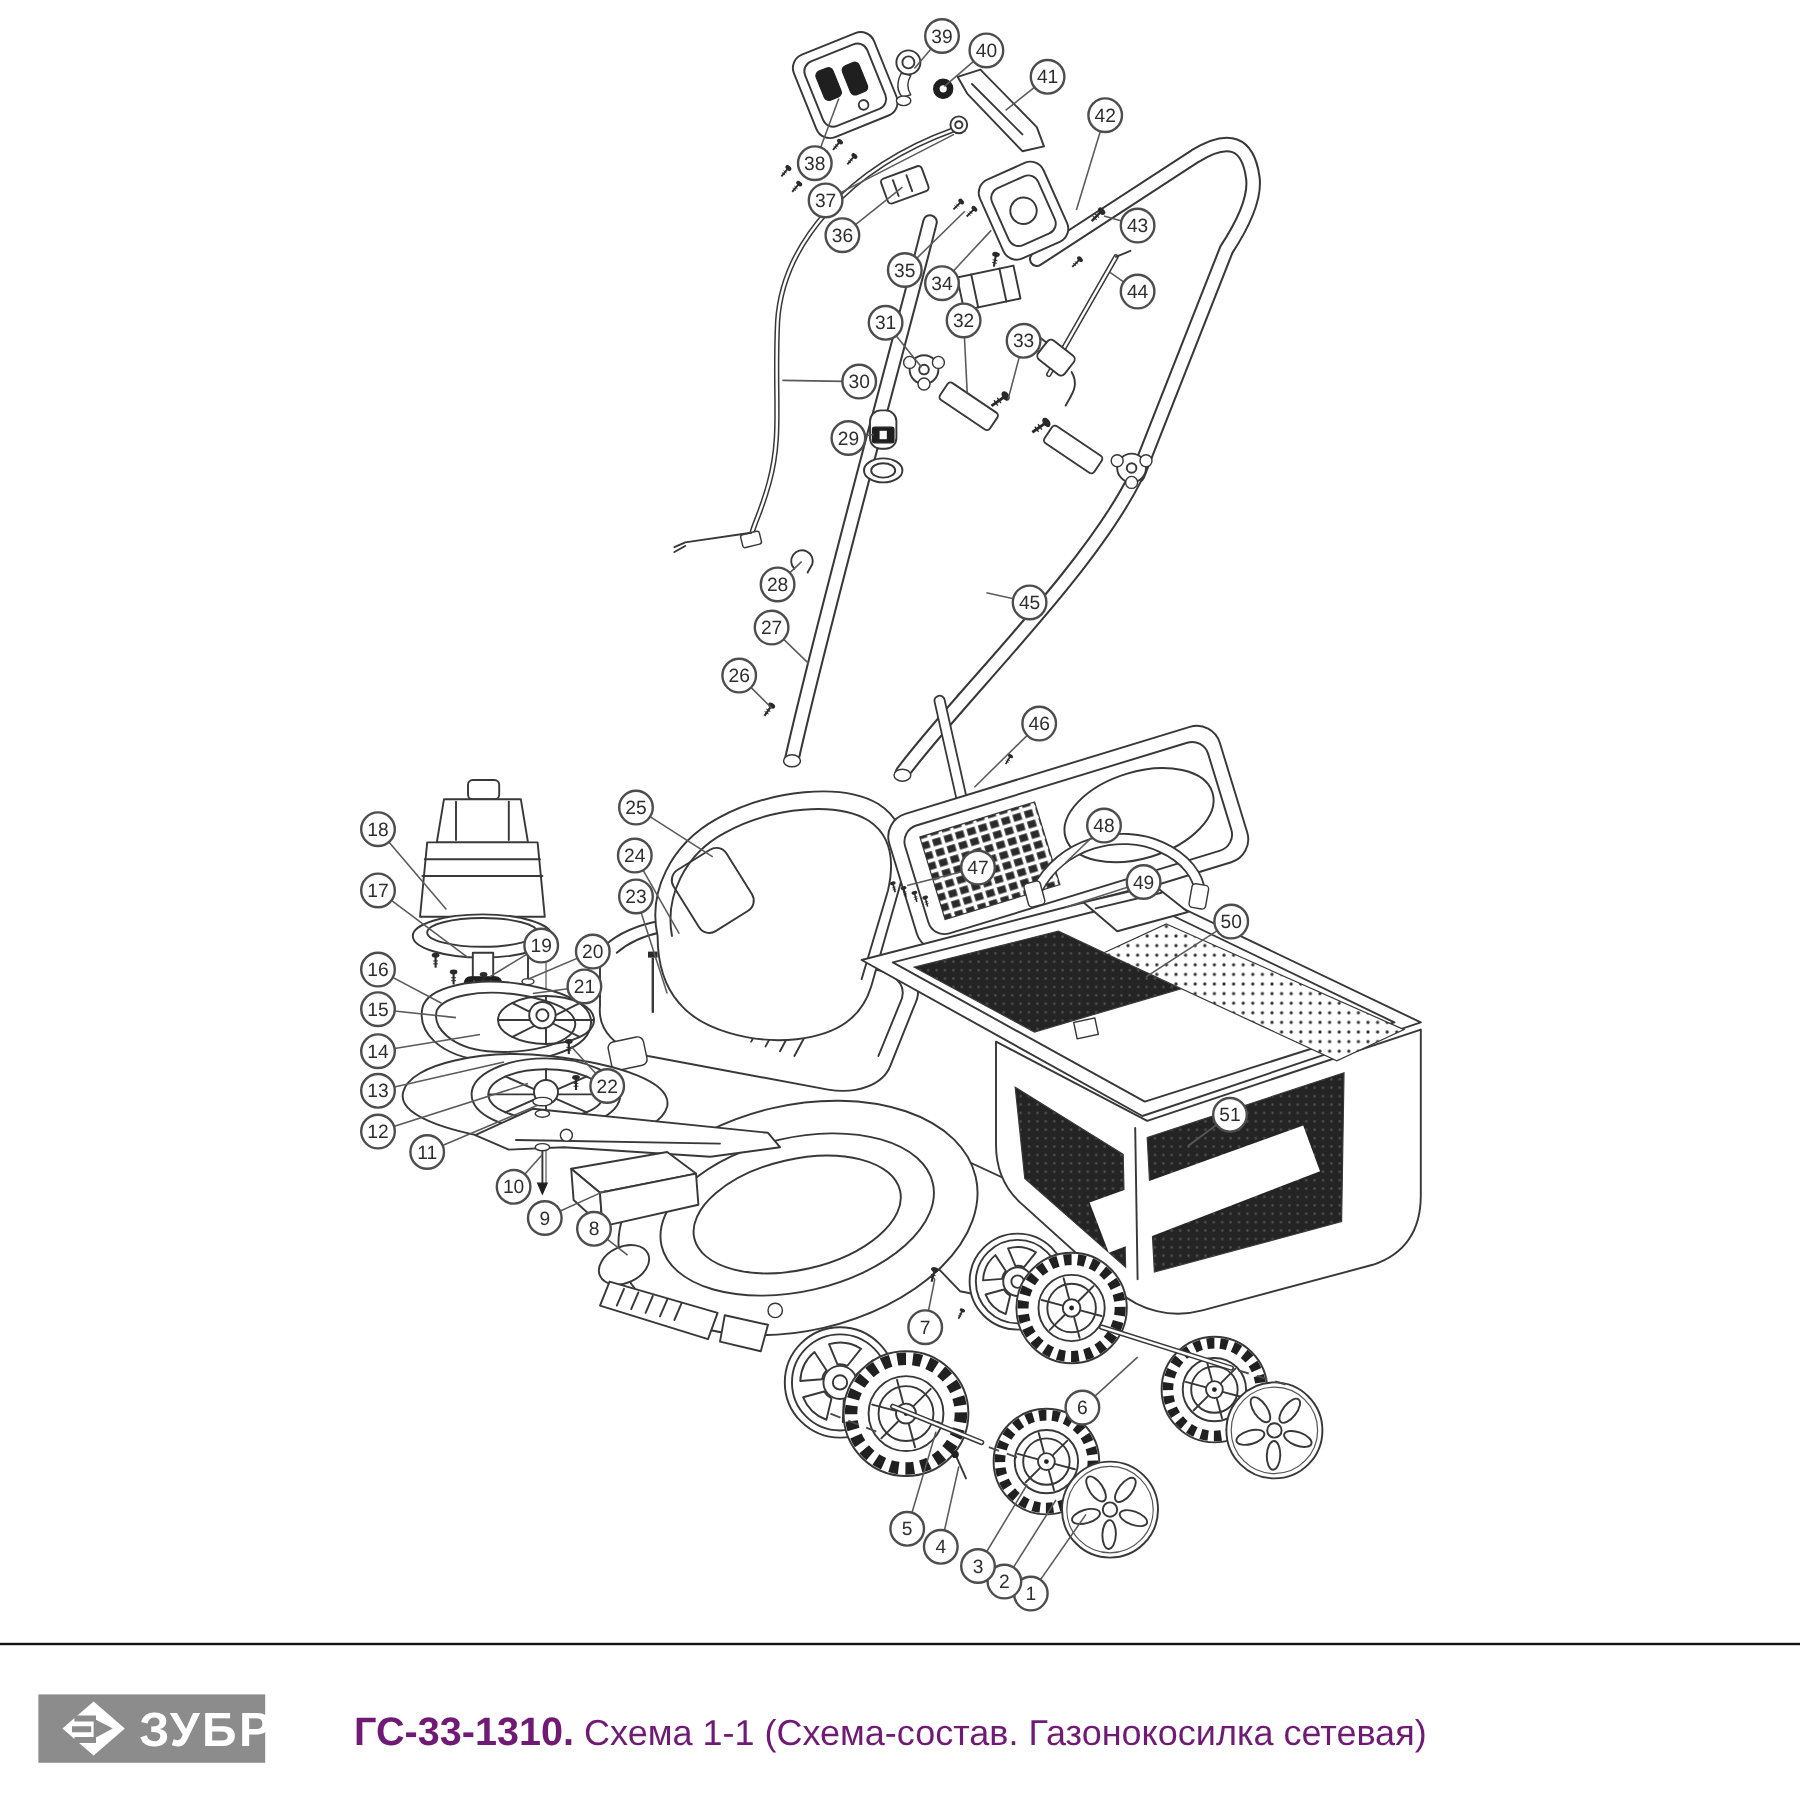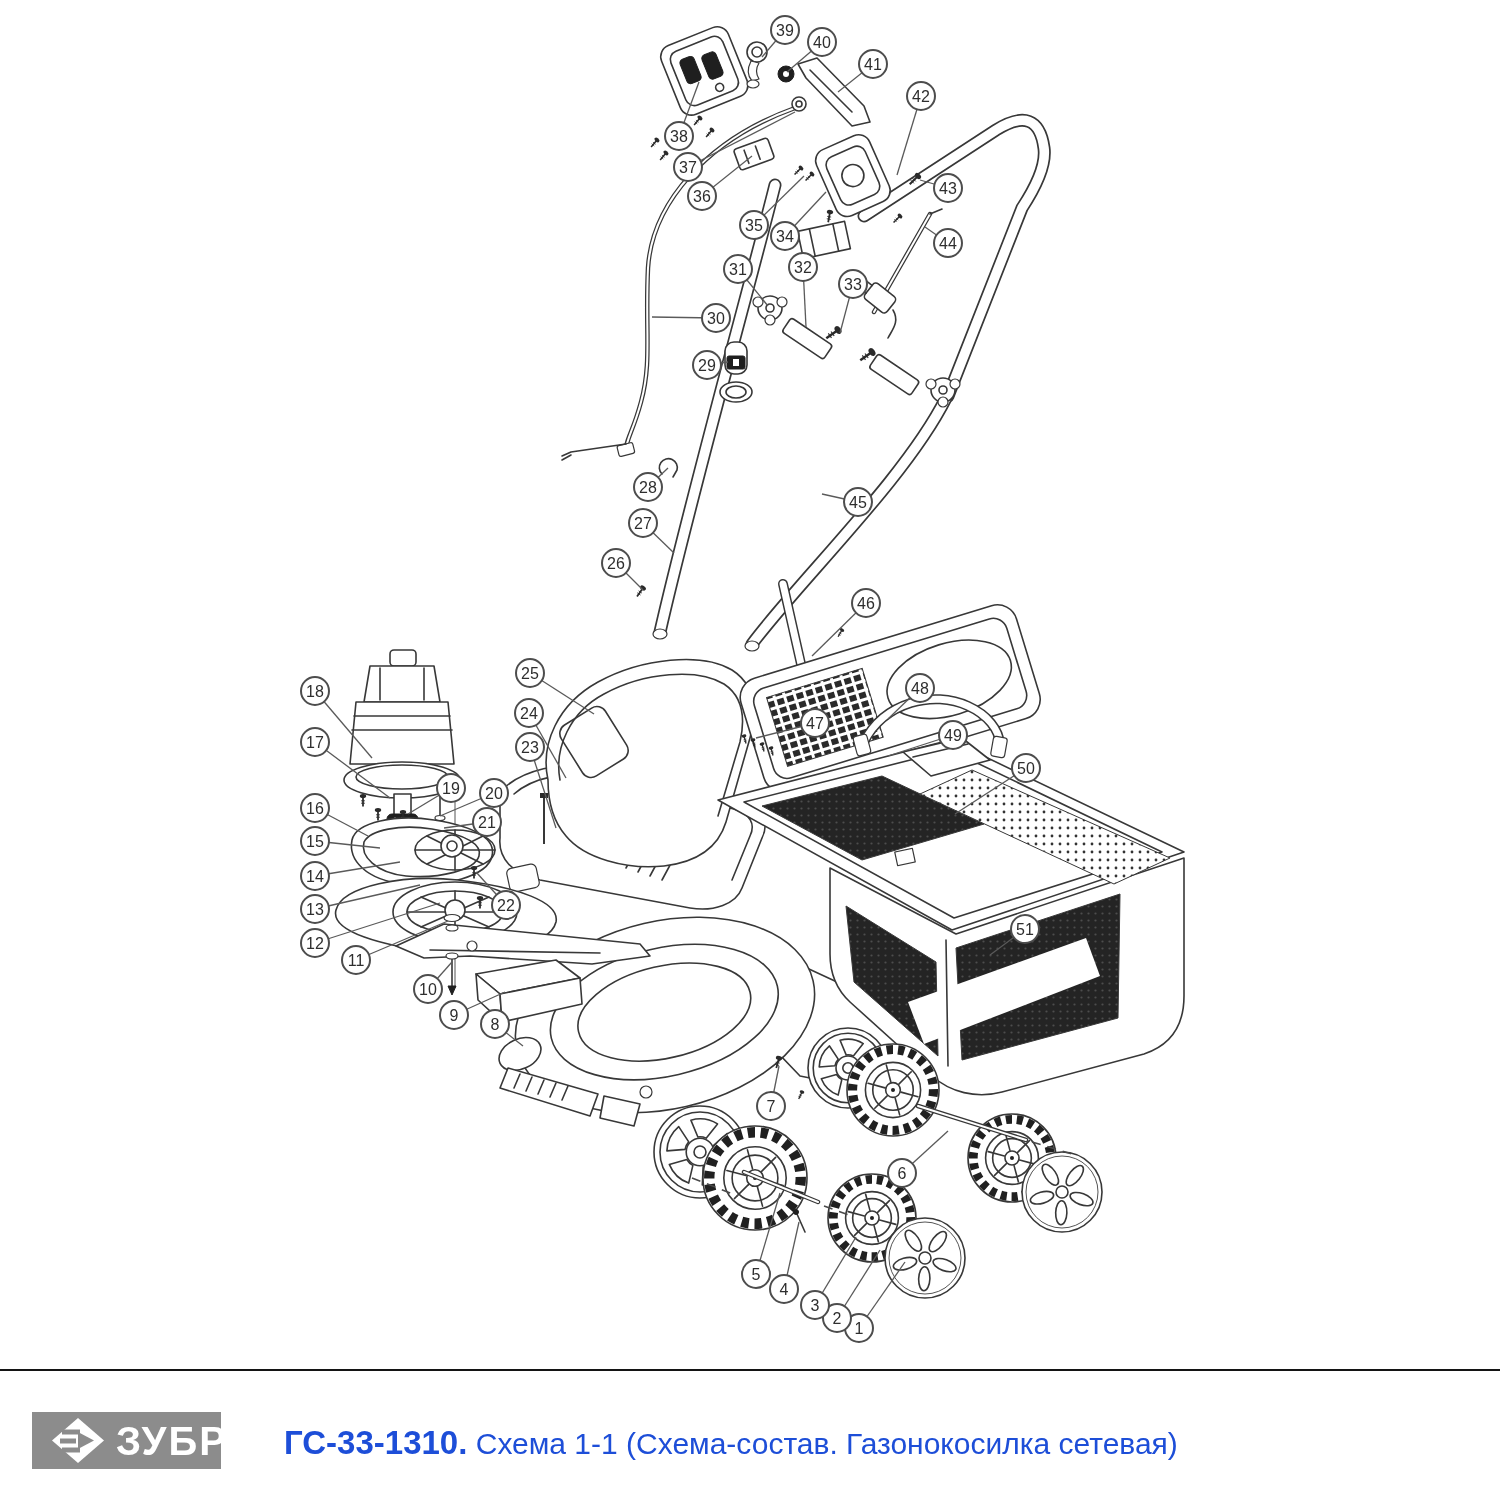--- a/index.html
+++ b/index.html
@@ -18,21 +18,21 @@
   .ti2{fill:none;stroke:#fff;stroke-width:7;stroke-linecap:round}
   .rod{fill:none;stroke:#383838;stroke-width:4.5;stroke-linecap:round}
   .rodi{fill:none;stroke:#fff;stroke-width:2;stroke-linecap:round}
   .dash{fill:none;stroke:#4a4a4a;stroke-width:1.6;stroke-dasharray:9 7}
   .ldr{stroke:#5a5a5a;stroke-width:1.3}
   .co{fill:#fff;stroke:#4d4d4d;stroke-width:2}
   .ct{font-size:16px;fill:#2e2e2e;text-anchor:middle}
   
   .rule{position:absolute;left:0;top:1369px;width:1500px;border-top:2px solid #141414}
   .logo-box{position:absolute;left:32px;top:1412px;width:189px;height:57px;background:#8c8c8c}
-  .title-line{position:absolute;left:284px;top:1424px;white-space:nowrap;color:#1d4ed8}
+  .title-line{position:absolute;left:295px;top:1424px;white-space:nowrap;color:#701a75}
   .title-bold{font-size:33px;font-weight:bold}
   .title-reg{font-size:30px;font-weight:normal}
 </style>
 </head>
 <body>
 
 <div class="page">
 
 <svg id="diagram" width="1500" height="1500" viewBox="0 0 1500 1500">
   <defs>

